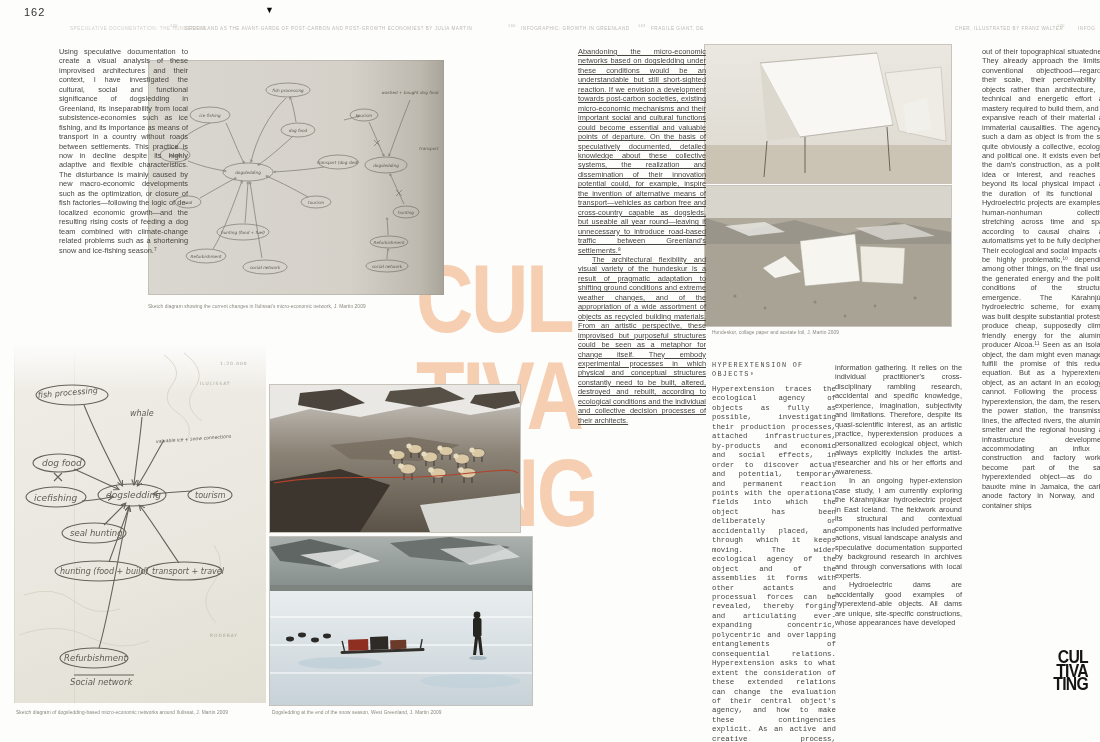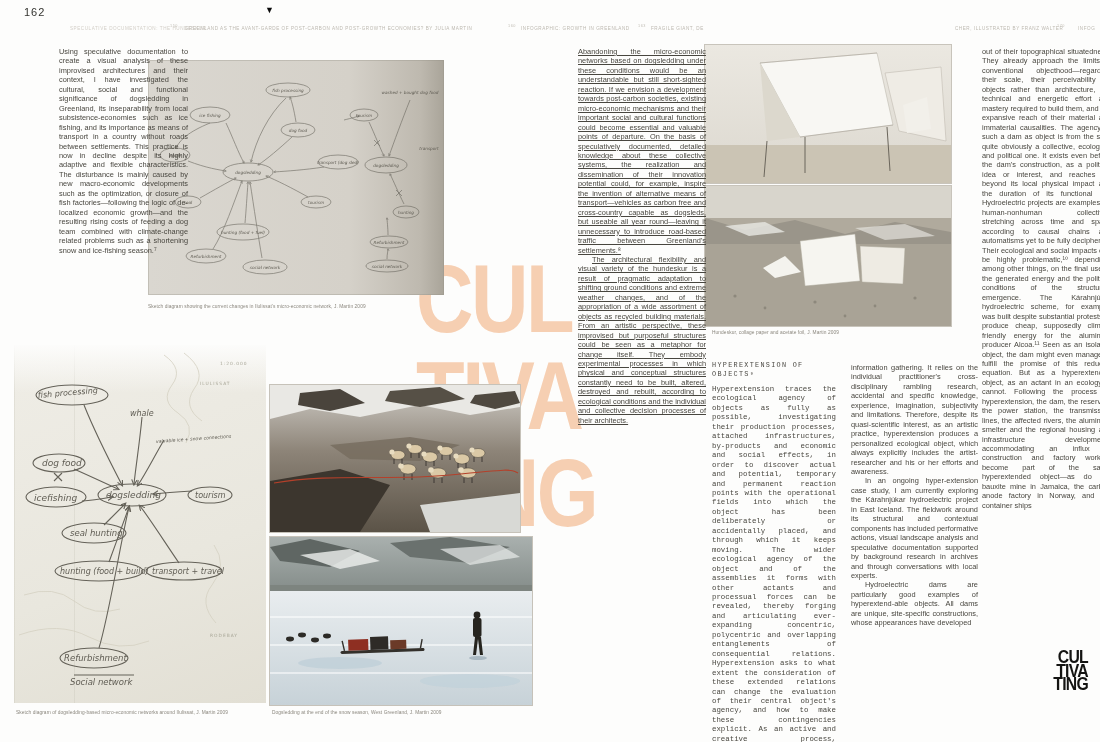--- a/index.html
+++ b/index.html
@@ -21,21 +21,21 @@
         font-weight:900;font-size:17.5px;line-height:13.5px;letter-spacing:-.8px;color:#141412;
         transform:scaleX(.9);transform-origin:right top;}
   
   .col{position:absolute;z-index:3;font-size:7.4px;line-height:9.45px;text-align:justify;
        color:#48463f;}
   .col p{margin:0;}
   .col p.ind{text-indent:14px;}
   .c1{left:18px;top:47px;width:129px;margin-left:41px;}
   .c3{left:578px;top:47px;width:128px;text-decoration:underline;}
   .c4{left:712px;top:361px;width:124px;font-family:Liberation Mono, monospace;}
-  .c5{left:835px;top:363px;width:127px;margin-left:16px;}
+  .c5{left:835px;top:363px;width:127px;}
   .c6{left:958px;top:47px;width:129px;margin-left:24px;}
   .shead{font-size:6.8px;line-height:9px;letter-spacing:1.3px;color:#4c4a44;margin:0 0 6px 0;
          text-align:left;font-weight:400;}
   
   .cap{position:absolute;z-index:3;font-size:4.8px;letter-spacing:.1px;color:#8b877e;}
   
   figure{margin:0;position:absolute;}
   .fig-d1{left:148px;top:60px;width:296px;height:235px;z-index:2;
       background:
         repeating-linear-gradient(0deg,rgba(130,125,115,.14) 0 .5px,transparent .5px 4px),
@@ -362,21 +362,21 @@
   <div class="cap" style="left:712px;top:330px;width:240px">Hundeskur, collage paper and acetate foil, J. Martin 2009</div>
 
   <div class="col c4">
     <h3 class="shead">HYPEREXTENSION OF OBJECTS⁹</h3>
     <p>Hyperextension traces the ecological agency of objects as fully as possible, investigating their production processes, attached infrastructures, by-products and economic and social effects, in order to discover actual and potential, temporary and permanent reaction points with the operational fields into which the object has been deliberately or accidentally placed, and through which it keeps moving. The wider ecological agency of the object and of the assemblies it forms with other actants and processual forces can be revealed, thereby forging and articulating ever-expanding concentric, polycentric and overlapping entanglements of consequential relations. Hyperextension asks to what extent the consideration of these extended relations can change the evaluation of their central object's agency, and how to make these contingencies explicit. As an active and creative process, hyperextension is more than</p>
   </div>
 
   <div class="col c5">
     <p>information gathering. It relies on the individual practitioner's cross-disciplinary rambling research, accidental and specific knowledge, experience, imagination, subjectivity and limitations. Therefore, despite its quasi-scientific interest, as an artistic practice, hyperextension produces a personalized ecological object, which always explicitly includes the artist-researcher and his or her efforts and awareness.</p>
     <p class="ind">In an ongoing hyper-extension case study, I am currently exploring the Kárahnjúkar hydroelectric project in East Iceland. The fieldwork around its structural and contextual components has included performative actions, visual landscape analysis and speculative documentation supported by background research in archives and through conversations with local experts.</p>
-    <p class="ind">Hydroelectric dams are particularly good examples of hyperextend-able objects. All dams are unique, site-specific constructions, whose appearances have developed</p>
+    <p class="ind">Hydroelectric dams are accidentally good examples of hyperextend-able objects. All dams are unique, site-specific constructions, whose appearances have developed</p>
   </div>
 
   <div class="col c6">
     <p>out of their topographical situatedness. They already approach the limits of conventional objecthood—regarding their scale, their perceivability as objects rather than architecture, the technical and energetic effort and mastery required to build them, and the expansive reach of their material and immaterial causalities. The agency of such a dam as object is from the start quite obviously a collective, ecological and political one. It exists even before the dam's construction, as a political idea or interest, and reaches far beyond its local physical impact and the duration of its functional life. Hydroelectric projects are examples for human-nonhuman collectives stretching across time and space according to causal chains and automatisms yet to be fully deciphered. Their ecological and social impacts can be highly problematic,¹⁰ depending, among other things, on the final use of the generated energy and the political conditions of the structure's emergence. The Kárahnjúkar hydroelectric scheme, for example, was built despite substantial protests to produce cheap, supposedly climate friendly energy for the aluminum producer Alcoa.¹¹ Seen as an isolated object, the dam might even manage to fulfill the promise of this reduced equation. But as a hyperextended object, as an actant in an ecology, it cannot. Following the process of hyperextension, the dam, the reservoir, the power station, the transmission lines, the affected rivers, the aluminum smelter and the regional housing and infrastructure developments accommodating an influx of construction and factory workers become part of the same hyperextended object—as do the bauxite mine in Jamaica, the carbon anode factory in Norway, and the container ships</p>
   </div>
 
   <div class="logo">
     <div>CUL</div>
     <div>TIVA</div>
     <div>TING</div>

